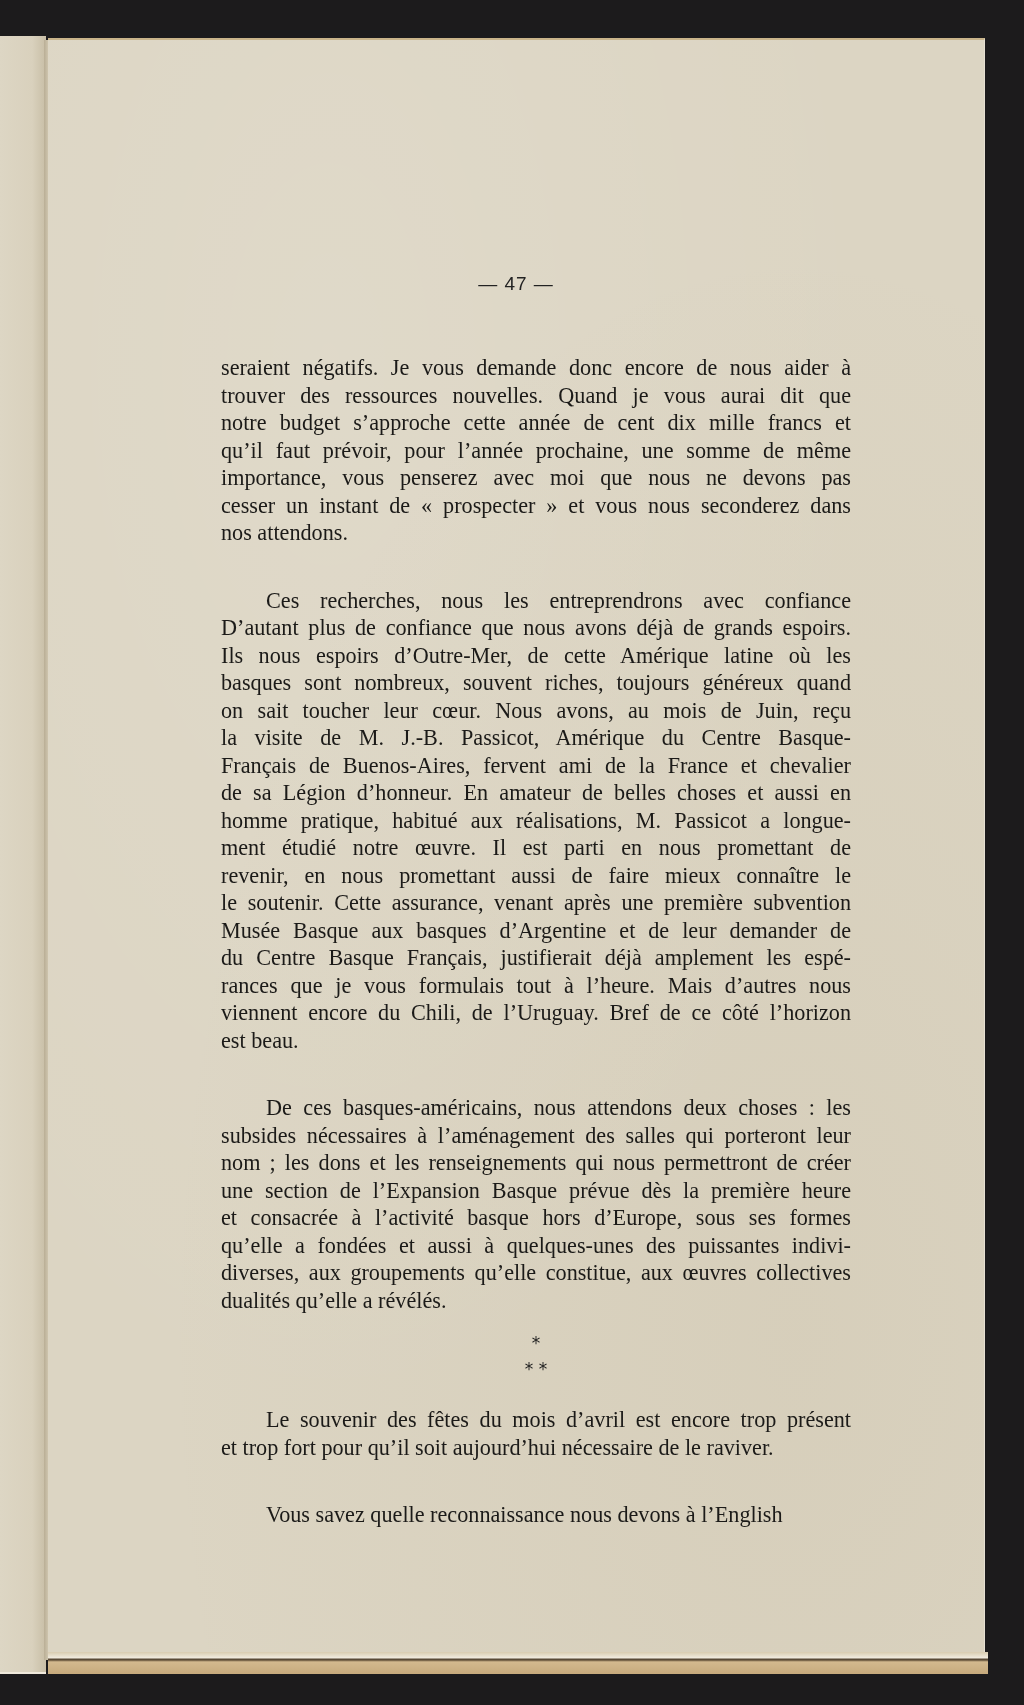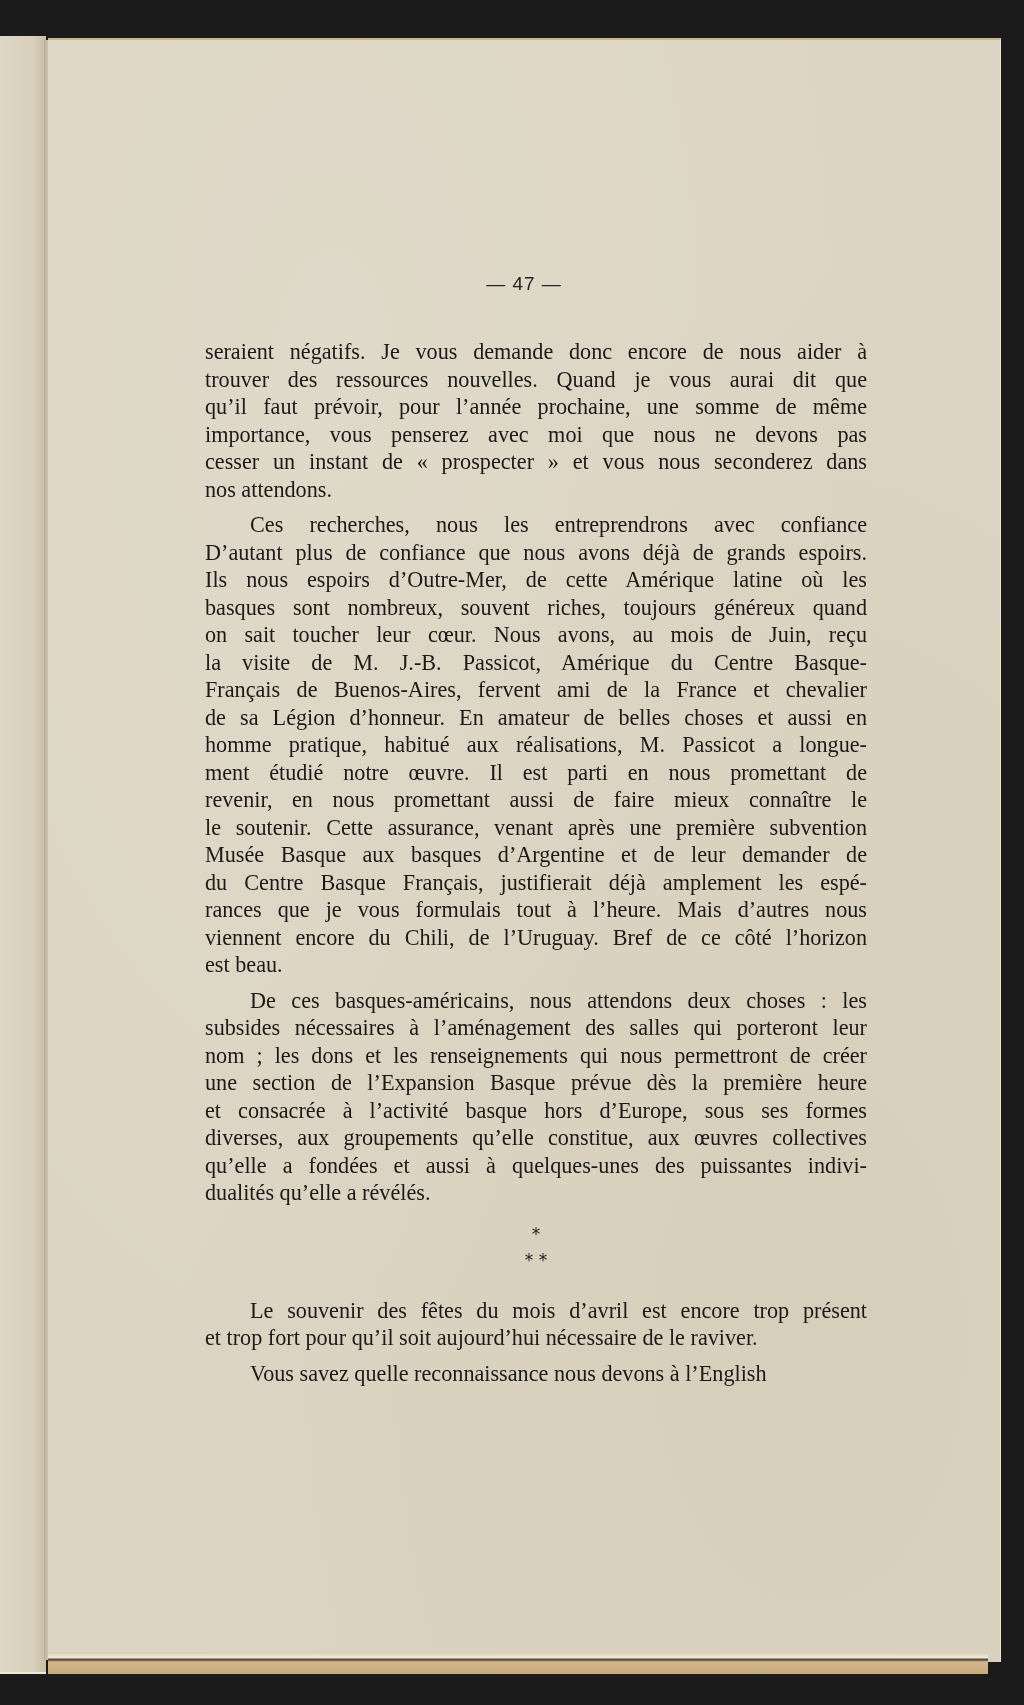--- a/index.html
+++ b/index.html
@@ -36,21 +36,20 @@
       left: 48px;
       top: 38px;
       width: 936px;
       height: 1622px;
       background: #dcd5c3;
       background-image:
         radial-gradient(ellipse at 30% 20%, rgba(255,255,255,0.10), transparent 60%),
         radial-gradient(ellipse at 80% 80%, rgba(150,130,90,0.08), transparent 60%);
       border-top: 2px solid #c9b48a;
       border-right: 1px solid #e6e0d2;
-      padding-left: 16px;
     }
     .page-bottom-edges {
       position: absolute;
       left: 48px;
       top: 1652px;
       width: 940px;
       height: 22px;
       background: linear-gradient(to bottom, #d8ccb0 0%, #efe9dc 25%, #4a3a26 35%, #d3b98e 45%, #c6aa7c 100%);
     }
     .page-number {
@@ -68,21 +67,21 @@
       position: absolute;
       left: 157px;
       width: 662px;
       top: 298px;
       font-size: 22.2px;
       line-height: 27.5px;
       color: #1b1a18;
       text-align: justify;
     }
     .para {
-      margin: 0;
+      margin: 16px;
     }
     .para .line {
       display: block;
       text-align: justify;
       text-align-last: justify;
       white-space: nowrap;
     }
     .para .line.last {
       text-align-last: left;
     }
@@ -111,20 +110,21 @@
 <div class="gutter-fold"></div>
 
 <div class="page">
   <div class="page-number">— 47 —</div>
 
   <div class="text-block">
     <div id="paras-before">
         <div class="para">
           <span class="line">seraient négatifs. Je vous demande donc encore de nous aider à</span>
           <span class="line">trouver des ressources nouvelles. Quand je vous aurai dit que</span>
+          <span class="line">notre budget s’approche cette année de cent dix mille francs et</span>
           <span class="line">qu’il faut prévoir, pour l’année prochaine, une somme de même</span>
           <span class="line">importance, vous penserez avec moi que nous ne devons pas</span>
           <span class="line">cesser un instant de « prospecter » et vous nous seconderez dans</span>
           <span class="line last">nos attendons.</span>
         </div>
         <div class="para-gap"></div>
         <div class="para">
           <span class="line indent">Ces recherches, nous les entreprendrons avec confiance</span>
           <span class="line">D’autant plus de confiance que nous avons déjà de grands espoirs.</span>
           <span class="line">Ils nous espoirs d’Outre-Mer, de cette Amérique latine où les</span>
@@ -143,22 +143,22 @@
           <span class="line">viennent encore du Chili, de l’Uruguay. Bref de ce côté l’horizon</span>
           <span class="line last">est beau.</span>
         </div>
         <div class="para-gap"></div>
         <div class="para">
           <span class="line indent">De ces basques-américains, nous attendons deux choses : les</span>
           <span class="line">subsides nécessaires à l’aménagement des salles qui porteront leur</span>
           <span class="line">nom ; les dons et les renseignements qui nous permettront de créer</span>
           <span class="line">une section de l’Expansion Basque prévue dès la première heure</span>
           <span class="line">et consacrée à l’activité basque hors d’Europe, sous ses formes</span>
+          <span class="line">qu’elle a fondées et aussi à quelques-unes des puissantes indivi-</span>
           <span class="line">diverses, aux groupements qu’elle constitue, aux œuvres collectives</span>
-          <span class="line">qu’elle a fondées et aussi à quelques-unes des puissantes indivi-</span>
           <span class="line last">dualités qu’elle a révélés.</span>
         </div>
       </div>
     <div class="asterism">
       <span class="a-row">*</span>
       <span class="a-row">* *</span>
     </div>
     <div id="paras-after">
         <div class="para">
           <span class="line indent">Le souvenir des fêtes du mois d’avril est encore trop présent</span>

